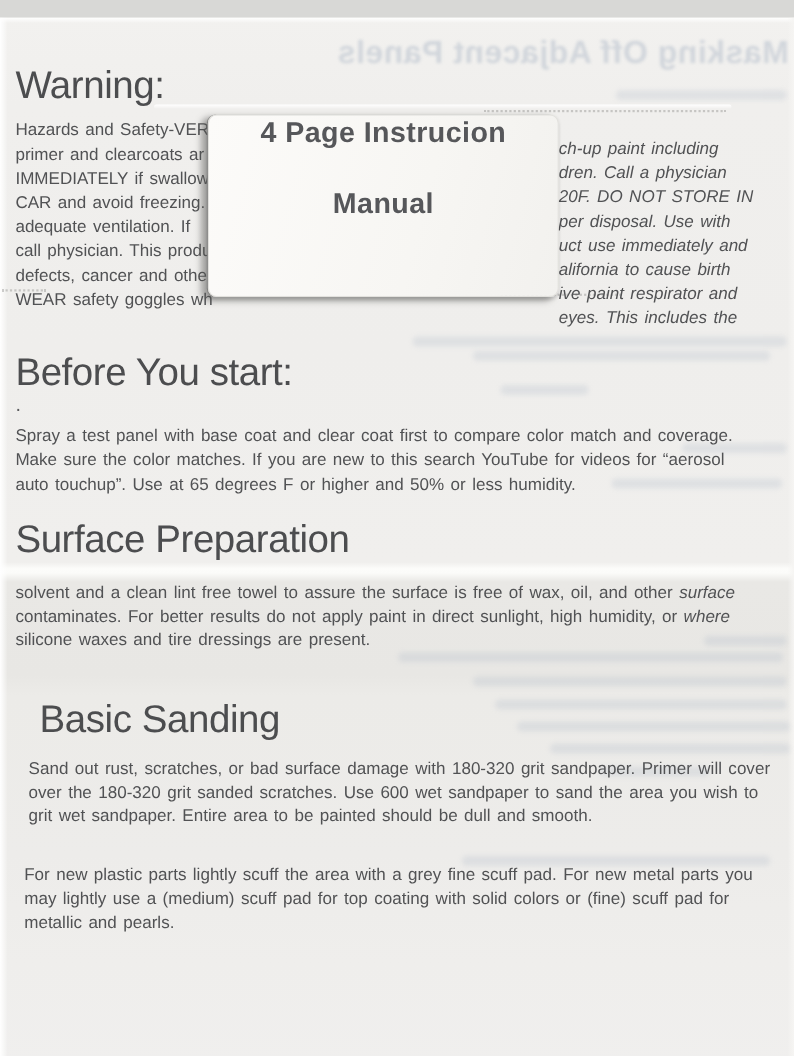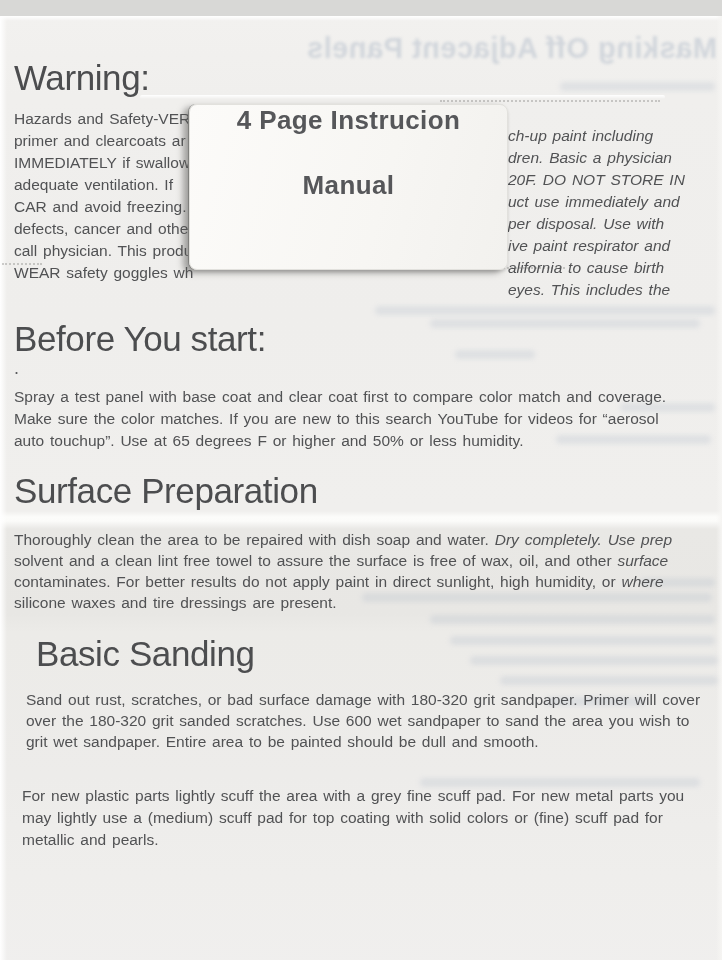--- a/index.html
+++ b/index.html
@@ -105,41 +105,41 @@
   <div class="perf p3"></div>
 
   <div class="h" style="left:14px;top:42px;">Warning:</div>
   <div class="para" style="left:14px;top:92px;width:700px;">
       <div class="wline">
         <span class="wl">Hazards and Safety-VERY</span>
         <span class="wr">ch-up paint including</span>
       </div>
       <div class="wline">
         <span class="wl">primer and clearcoats ar</span>
-        <span class="wr">dren. Basic a physician</span>
+        <span class="wr">dren. Call a physician</span>
       </div>
       <div class="wline">
         <span class="wl">IMMEDIATELY if swallow</span>
         <span class="wr">20F. DO NOT STORE IN</span>
       </div>
       <div class="wline">
+        <span class="wl">CAR and avoid freezing.</span>
+        <span class="wr">per disposal. Use with</span>
+      </div>
+      <div class="wline">
         <span class="wl">adequate ventilation. If</span>
         <span class="wr">uct use immediately and</span>
       </div>
       <div class="wline">
-        <span class="wl">CAR and avoid freezing.</span>
-        <span class="wr">per disposal. Use with</span>
+        <span class="wl">call physician. This produ</span>
+        <span class="wr">alifornia to cause birth</span>
       </div>
       <div class="wline">
         <span class="wl">defects, cancer and othe</span>
         <span class="wr">ive paint respirator and</span>
-      </div>
-      <div class="wline">
-        <span class="wl">call physician. This produ</span>
-        <span class="wr">alifornia to cause birth</span>
       </div>
       <div class="wline">
         <span class="wl">WEAR safety goggles wh</span>
         <span class="wr">eyes. This includes the</span>
       </div>
     </div>
 
   <div class="sticker">
     <div class="sticker-line">4 Page Instrucion</div>
     <div class="sticker-line">Manual</div>
@@ -148,21 +148,20 @@
   <div class="h" style="left:14px;top:303px;">Before You start:</div>
   <div class="stray-dot">.</div>
   <div class="para" style="left:14px;top:370px;width:700px;">
       <div class="tline">Spray a test panel with base coat and clear coat first to compare color match and coverage.</div>
       <div class="tline">Make sure the color matches.  If you are new to this search YouTube for videos for “aerosol</div>
       <div class="tline">auto touchup”.  Use at 65 degrees F or higher and 50% or less humidity.</div>
     </div>
 
   <div class="h" style="left:14px;top:455px;">Surface Preparation</div>
   <div class="para" style="left:14px;top:513px;width:704px;">
-      <div class="tline h21"><span>Thoroughly clean the area to be repaired with dish soap and water.  </span><span class="it">Dry completely. Use prep</span></div>
       <div class="tline h21"><span>solvent and a clean lint free towel to assure the surface is free of wax, oil, and other </span><span class="it">surface</span></div>
       <div class="tline h21"><span>contaminates. For better results do not apply paint in direct sunlight, high humidity, or </span><span class="it">where</span></div>
       <div class="tline h21"><span>silicone waxes and tire dressings are present.</span></div>
     </div>
 
   <div class="h" style="left:36px;top:618px;">Basic Sanding</div>
   <div class="para" style="left:26px;top:673px;width:696px;">
       <div class="tline h21">Sand out rust, scratches, or bad surface damage with 180-320 grit sandpaper. Primer will cover</div>
       <div class="tline h21">over the 180-320 grit sanded scratches. Use 600 wet sandpaper to sand the area you wish to</div>
       <div class="tline h21">grit wet sandpaper. Entire area to be painted should be dull and smooth.</div>

